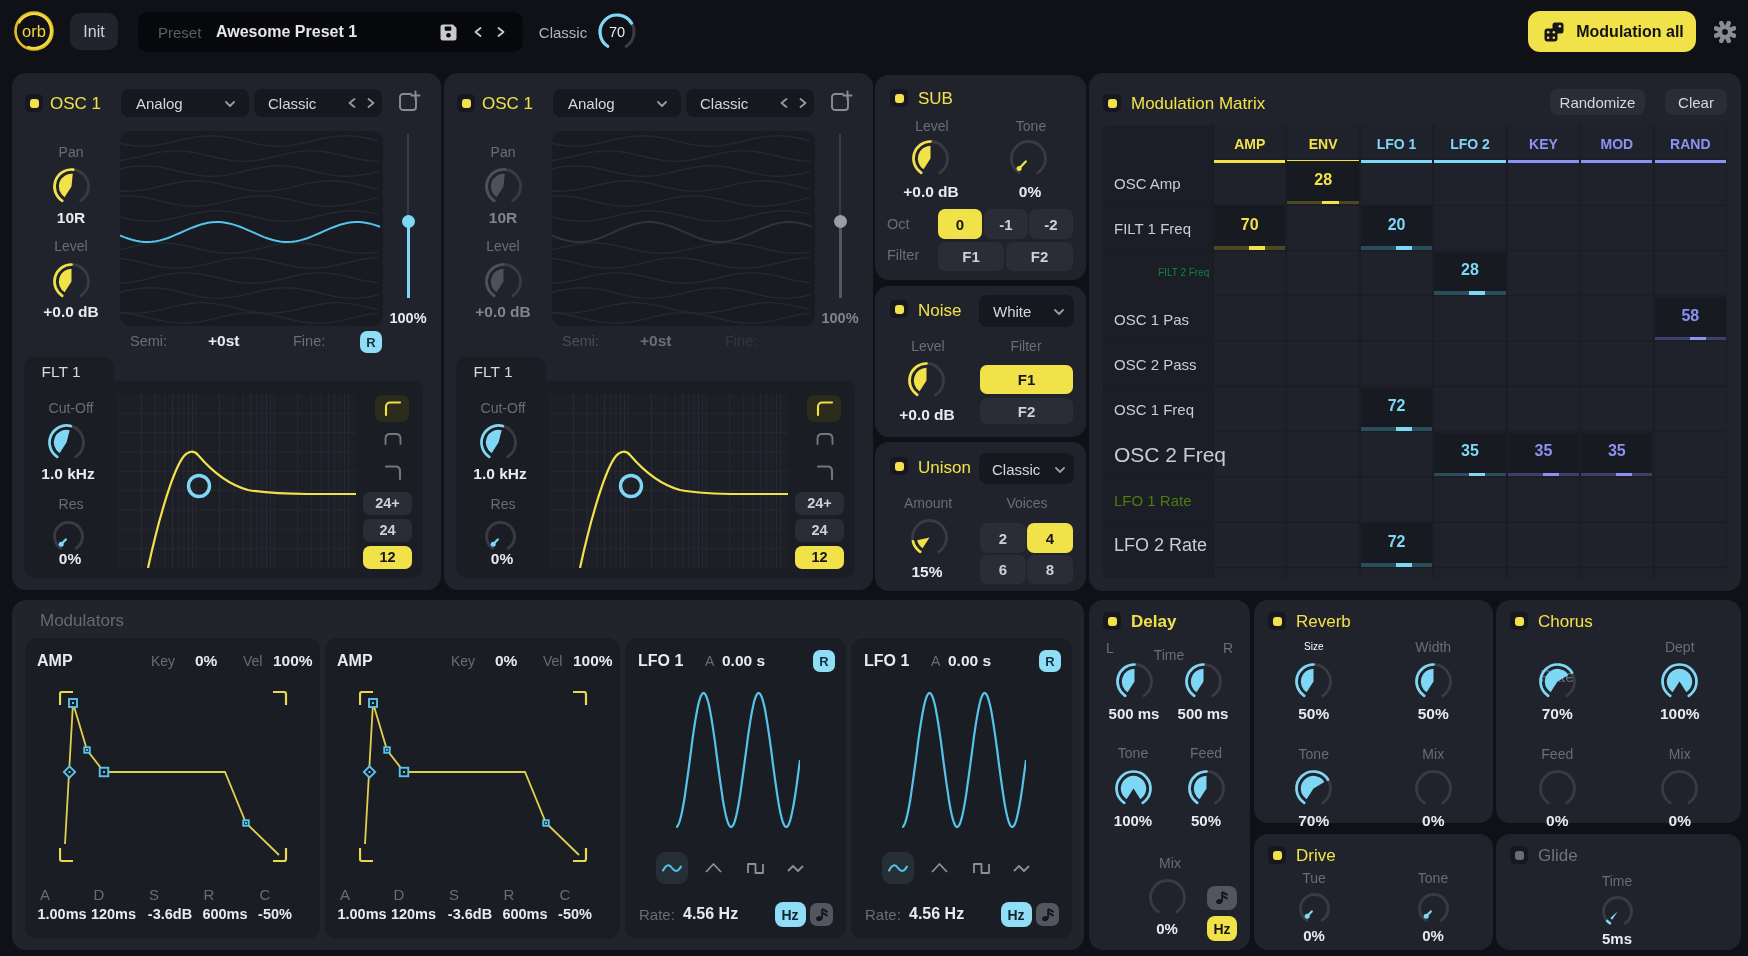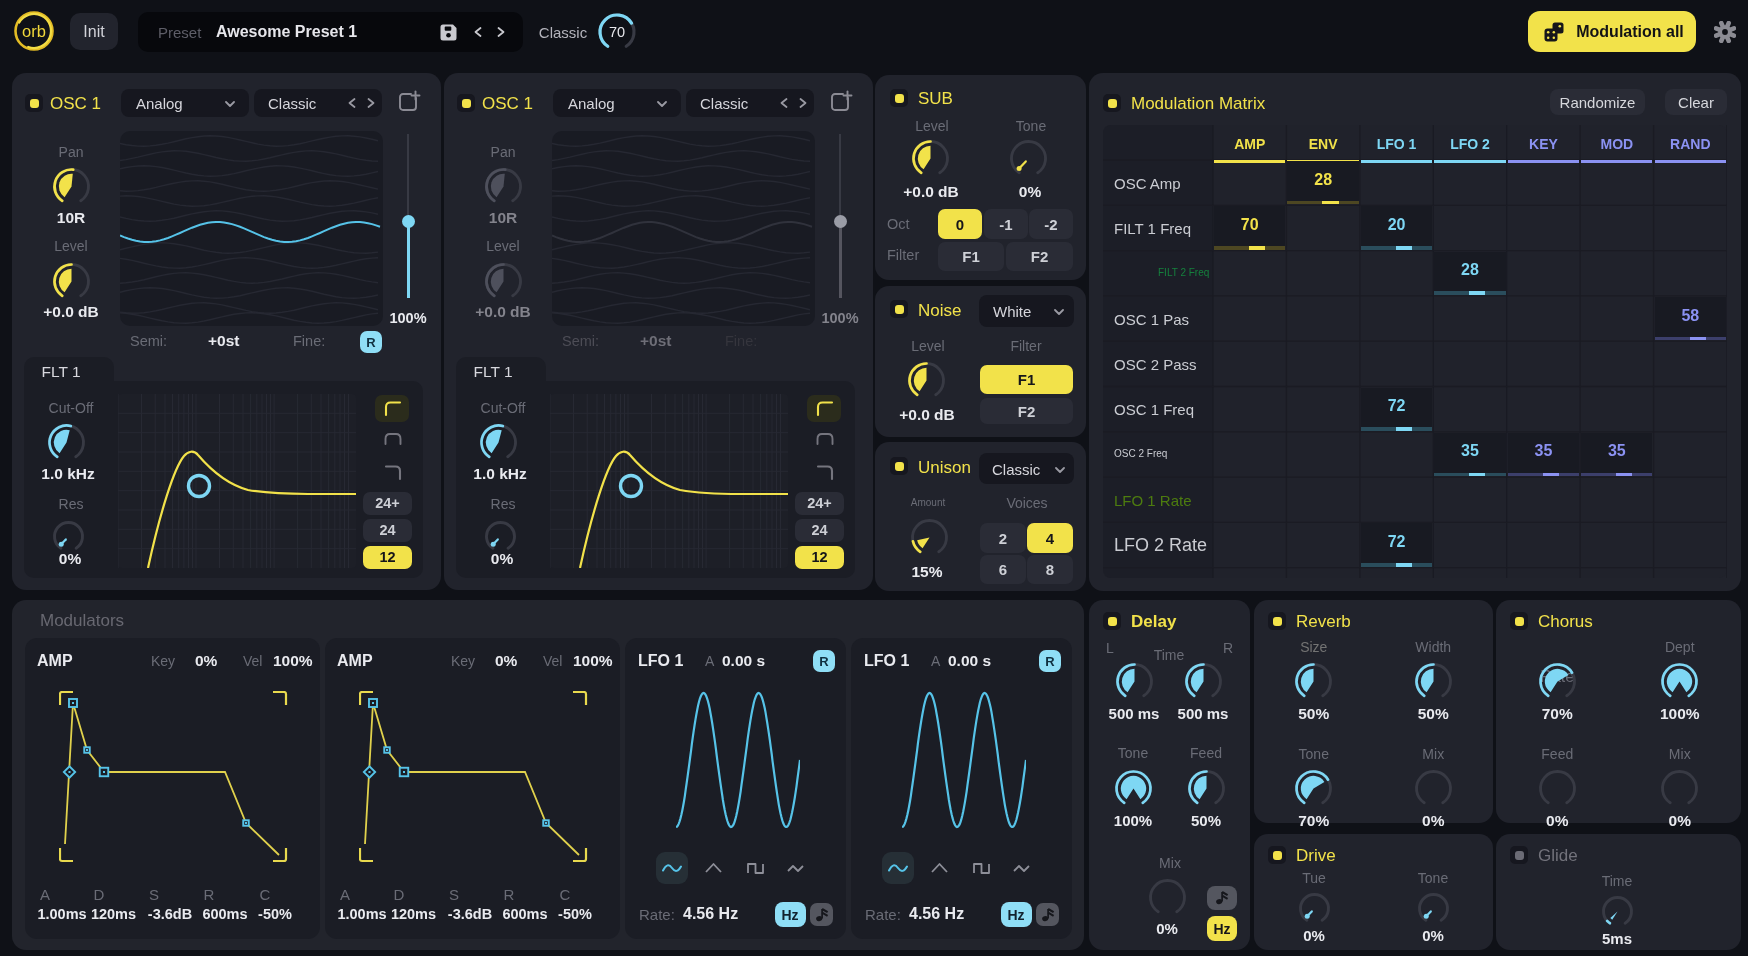--- a/index.html
+++ b/index.html
@@ -356,21 +356,21 @@
 <div style="position:absolute;left:980px;top:398px;width:93px;height:26px;background:#2a2c36;border-radius:7px;color:#ced0d6;font-weight:600;font-size:15px;display:flex;align-items:center;justify-content:center;line-height:1;">F2</div>
 <div style="position:absolute;left:875px;top:442px;width:211px;height:149px;background:#21232c;border-radius:14px;"></div>
 <div style="position:absolute;left:890px;top:457px;width:18px;height:18px;background:#16171f;border-radius:5px;"></div>
 <div style="position:absolute;left:894.5px;top:461.5px;width:9px;height:9px;background:#f2e24a;border-radius:3px;"></div>
 <div style="position:absolute;left:918px;top:467px;transform:translate(0,-50%);font-size:17px;color:#f2e24a;font-weight:500;white-space:nowrap;line-height:1;">Unison</div>
 <div style="position:absolute;left:979px;top:453px;width:95px;height:31px;background:#16171f;border-radius:8px;"></div>
 <div style="position:absolute;left:992px;top:469px;transform:translate(0,-50%);font-size:15px;color:#d6d6dc;font-weight:400;white-space:nowrap;line-height:1;">Classic</div>
 <svg style="position:absolute;left:1055px;top:465px;" width="10" height="10" viewBox="0 0 10 10">
     <polyline points="1,3 5,7 9,3" stroke="#9a9aa3" stroke-width="1.8" fill="none" stroke-linecap="round" stroke-linejoin="round"></polyline>
   </svg>
-<div style="position:absolute;left:928px;top:503px;transform:translate(-50%,-50%);font-size:10px;color:#6a6c76;font-weight:400;white-space:nowrap;line-height:1;">Amount</div>
+<div style="position:absolute;left:928px;top:503px;transform:translate(-50%,-50%);font-size:14px;color:#6a6c76;font-weight:400;white-space:nowrap;line-height:1;">Amount</div>
 <div style="position:absolute;left:1027px;top:503px;transform:translate(-50%,-50%);font-size:14px;color:#6a6c76;font-weight:400;white-space:nowrap;line-height:1;">Voices</div>
 <svg style="position:absolute;left:907.5px;top:515.5px;" width="43.0" height="43.0" viewBox="0 0 43.0 43.0">
     <path d="M12.24,35.76 A17.0,17.0 0 1 1 30.76,35.76" stroke="#383a44" stroke-width="2.9" fill="none" stroke-linecap="round"></path>
     <path d="M12.24,35.76 A17.0,17.0 0 0 1 4.93,25.30" stroke="#f2e24a" stroke-width="2.7" fill="none" stroke-linecap="round"></path>
     <path d="M21.5,21.5 L14.58,32.15 A12.7,12.7 0 0 1 9.12,24.34 Z" fill="#f2e24a"></path>
   </svg>
 <div style="position:absolute;left:927px;top:572px;transform:translate(-50%,-50%);font-size:15.5px;color:#e9eaef;font-weight:600;white-space:nowrap;line-height:1;">15%</div>
 <div style="position:absolute;left:980px;top:523px;width:46px;height:30px;background:#2a2c36;border-radius:7px;color:#ced0d6;font-weight:600;font-size:15px;display:flex;align-items:center;justify-content:center;line-height:1;">2</div>
 <div style="position:absolute;left:1027px;top:523px;width:46px;height:30px;background:#f2e24a;border-radius:7px;color:#16161a;font-weight:700;font-size:15px;display:flex;align-items:center;justify-content:center;line-height:1;">4</div>
 <div style="position:absolute;left:980px;top:555px;width:46px;height:29px;background:#2a2c36;border-radius:7px;color:#ced0d6;font-weight:600;font-size:15px;display:flex;align-items:center;justify-content:center;line-height:1;">6</div>
@@ -416,21 +416,21 @@
 <div style="position:absolute;left:1616.857142857143px;top:143.5px;transform:translate(-50%,-50%);font-size:14px;color:#8b92f2;font-weight:700;white-space:nowrap;line-height:1;">MOD</div>
 <div style="position:absolute;left:1581.1px;top:160px;width:71.4px;height:2.8px;background:#8b92f2;"></div>
 <div style="position:absolute;left:1690.2857142857142px;top:143.5px;transform:translate(-50%,-50%);font-size:14px;color:#8b92f2;font-weight:700;white-space:nowrap;line-height:1;">RAND</div>
 <div style="position:absolute;left:1654.6px;top:160px;width:71.4px;height:2.8px;background:#8b92f2;"></div>
 <div style="position:absolute;left:1114px;top:182.65px;transform:translate(0,-50%);font-size:15px;color:#caccd2;font-weight:400;white-space:nowrap;line-height:1;">OSC Amp</div>
 <div style="position:absolute;left:1114px;top:227.95000000000002px;transform:translate(0,-50%);font-size:15px;color:#caccd2;font-weight:400;white-space:nowrap;line-height:1;">FILT 1 Freq</div>
 <div style="position:absolute;left:1114px;top:273.25px;transform:translate(0,-50%);font-size:10px;color:#15803d;font-weight:400;white-space:nowrap;line-height:1;margin-left:44px;">FILT 2 Freq</div>
 <div style="position:absolute;left:1114px;top:318.54999999999995px;transform:translate(0,-50%);font-size:15px;color:#caccd2;font-weight:400;white-space:nowrap;line-height:1;">OSC 1 Pas</div>
 <div style="position:absolute;left:1114px;top:363.84999999999997px;transform:translate(0,-50%);font-size:15px;color:#caccd2;font-weight:400;white-space:nowrap;line-height:1;">OSC 2 Pass</div>
 <div style="position:absolute;left:1114px;top:409.15px;transform:translate(0,-50%);font-size:15px;color:#caccd2;font-weight:400;white-space:nowrap;line-height:1;">OSC 1 Freq</div>
-<div style="position:absolute;left:1114px;top:454.44999999999993px;transform:translate(0,-50%);font-size:10px;color:#caccd2;font-weight:400;white-space:nowrap;line-height:1;">OSC 2 Freq</div>
+<div style="position:absolute;left:1114px;top:454.44999999999993px;transform:translate(0,-50%);font-size:21px;color:#caccd2;font-weight:400;white-space:nowrap;line-height:1;">OSC 2 Freq</div>
 <div style="position:absolute;left:1114px;top:499.74999999999994px;transform:translate(0,-50%);font-size:15px;color:#4d7c0f;font-weight:400;white-space:nowrap;line-height:1;">LFO 1 Rate</div>
 <div style="position:absolute;left:1114px;top:545.05px;transform:translate(0,-50%);font-size:18px;color:#caccd2;font-weight:400;white-space:nowrap;line-height:1;">LFO 2 Rate</div>
 <div style="position:absolute;left:1287.4px;top:161.0px;width:71.4px;height:43.3px;background:#181a22;"></div>
 <div style="position:absolute;left:1323.142857142857px;top:179.65px;transform:translate(-50%,-50%);font-size:16px;color:#f2e24a;font-weight:600;white-space:nowrap;line-height:1;">28</div>
 <div style="position:absolute;left:1287.4px;top:200.8px;width:71.4px;height:3.5px;background:#4d4722;"></div>
 <div style="position:absolute;left:1322.4px;top:200.8px;width:16.2px;height:3.5px;background:#f2e24a;"></div>
 <div style="position:absolute;left:1214.0px;top:206.3px;width:71.4px;height:43.3px;background:#181a22;"></div>
 <div style="position:absolute;left:1249.7142857142858px;top:224.95000000000002px;transform:translate(-50%,-50%);font-size:16px;color:#f2e24a;font-weight:600;white-space:nowrap;line-height:1;">70</div>
 <div style="position:absolute;left:1214.0px;top:246.1px;width:71.4px;height:3.5px;background:#4d4722;"></div>
 <div style="position:absolute;left:1249.0px;top:246.1px;width:16.2px;height:3.5px;background:#f2e24a;"></div>
@@ -644,21 +644,21 @@
     <path d="M8.1,11.6 L8.1,2.0" stroke="#16171c" stroke-width="1.7"></path>
     <path d="M8.1,2.0 L13.6,5.2" stroke="#16171c" stroke-width="2.1"></path>
     <path d="M8.1,5.6 L13.6,8.8" stroke="#16171c" stroke-width="2.1"></path>
   </svg>
 <div style="position:absolute;left:1207px;top:916px;width:30px;height:25px;background:#f2e24a;border-radius:8px;"></div>
 <div style="position:absolute;left:1222px;top:929px;transform:translate(-50%,-50%);font-size:14px;color:#16161a;font-weight:700;white-space:nowrap;line-height:1;">Hz</div>
 <div style="position:absolute;left:1254px;top:600px;width:239px;height:223px;background:#21232c;border-radius:14px;"></div>
 <div style="position:absolute;left:1268px;top:612px;width:18px;height:18px;background:#16171f;border-radius:5px;"></div>
 <div style="position:absolute;left:1272.5px;top:616.5px;width:9px;height:9px;background:#f2e24a;border-radius:3px;"></div>
 <div style="position:absolute;left:1296px;top:621px;transform:translate(0,-50%);font-size:17px;color:#f2e24a;font-weight:500;white-space:nowrap;line-height:1;">Reverb</div>
-<div style="position:absolute;left:1313.75px;top:647px;transform:translate(-50%,-50%);font-size:14px;color:#737373;font-weight:400;white-space:nowrap;line-height:1;">Size</div>
+<div style="position:absolute;left:1313.75px;top:647px;transform:translate(-50%,-50%);font-size:10px;color:#ffffff;font-weight:400;white-space:nowrap;line-height:1;">Size</div>
 <svg style="position:absolute;left:1292.25px;top:659.5px;" width="43.0" height="43.0" viewBox="0 0 43.0 43.0">
     <path d="M12.24,35.76 A17.0,17.0 0 1 1 30.76,35.76" stroke="#383a44" stroke-width="2.9" fill="none" stroke-linecap="round"></path>
     <path d="M12.24,35.76 A17.0,17.0 0 0 1 21.50,4.50" stroke="#7ed7f4" stroke-width="2.7" fill="none" stroke-linecap="round"></path>
     <path d="M21.5,21.5 L14.58,32.15 A12.7,12.7 0 0 1 21.50,8.80 Z" fill="#7ed7f4"></path>
   </svg>
 <div style="position:absolute;left:1313.75px;top:714px;transform:translate(-50%,-50%);font-size:15.5px;color:#e9eaef;font-weight:600;white-space:nowrap;line-height:1;">50%</div>
 <div style="position:absolute;left:1433.25px;top:647px;transform:translate(-50%,-50%);font-size:14px;color:#6a6c76;font-weight:400;white-space:nowrap;line-height:1;">Width</div>
 <svg style="position:absolute;left:1411.75px;top:659.5px;" width="43.0" height="43.0" viewBox="0 0 43.0 43.0">
     <path d="M12.24,35.76 A17.0,17.0 0 1 1 30.76,35.76" stroke="#383a44" stroke-width="2.9" fill="none" stroke-linecap="round"></path>
     <path d="M12.24,35.76 A17.0,17.0 0 0 1 21.50,4.50" stroke="#7ed7f4" stroke-width="2.7" fill="none" stroke-linecap="round"></path>

